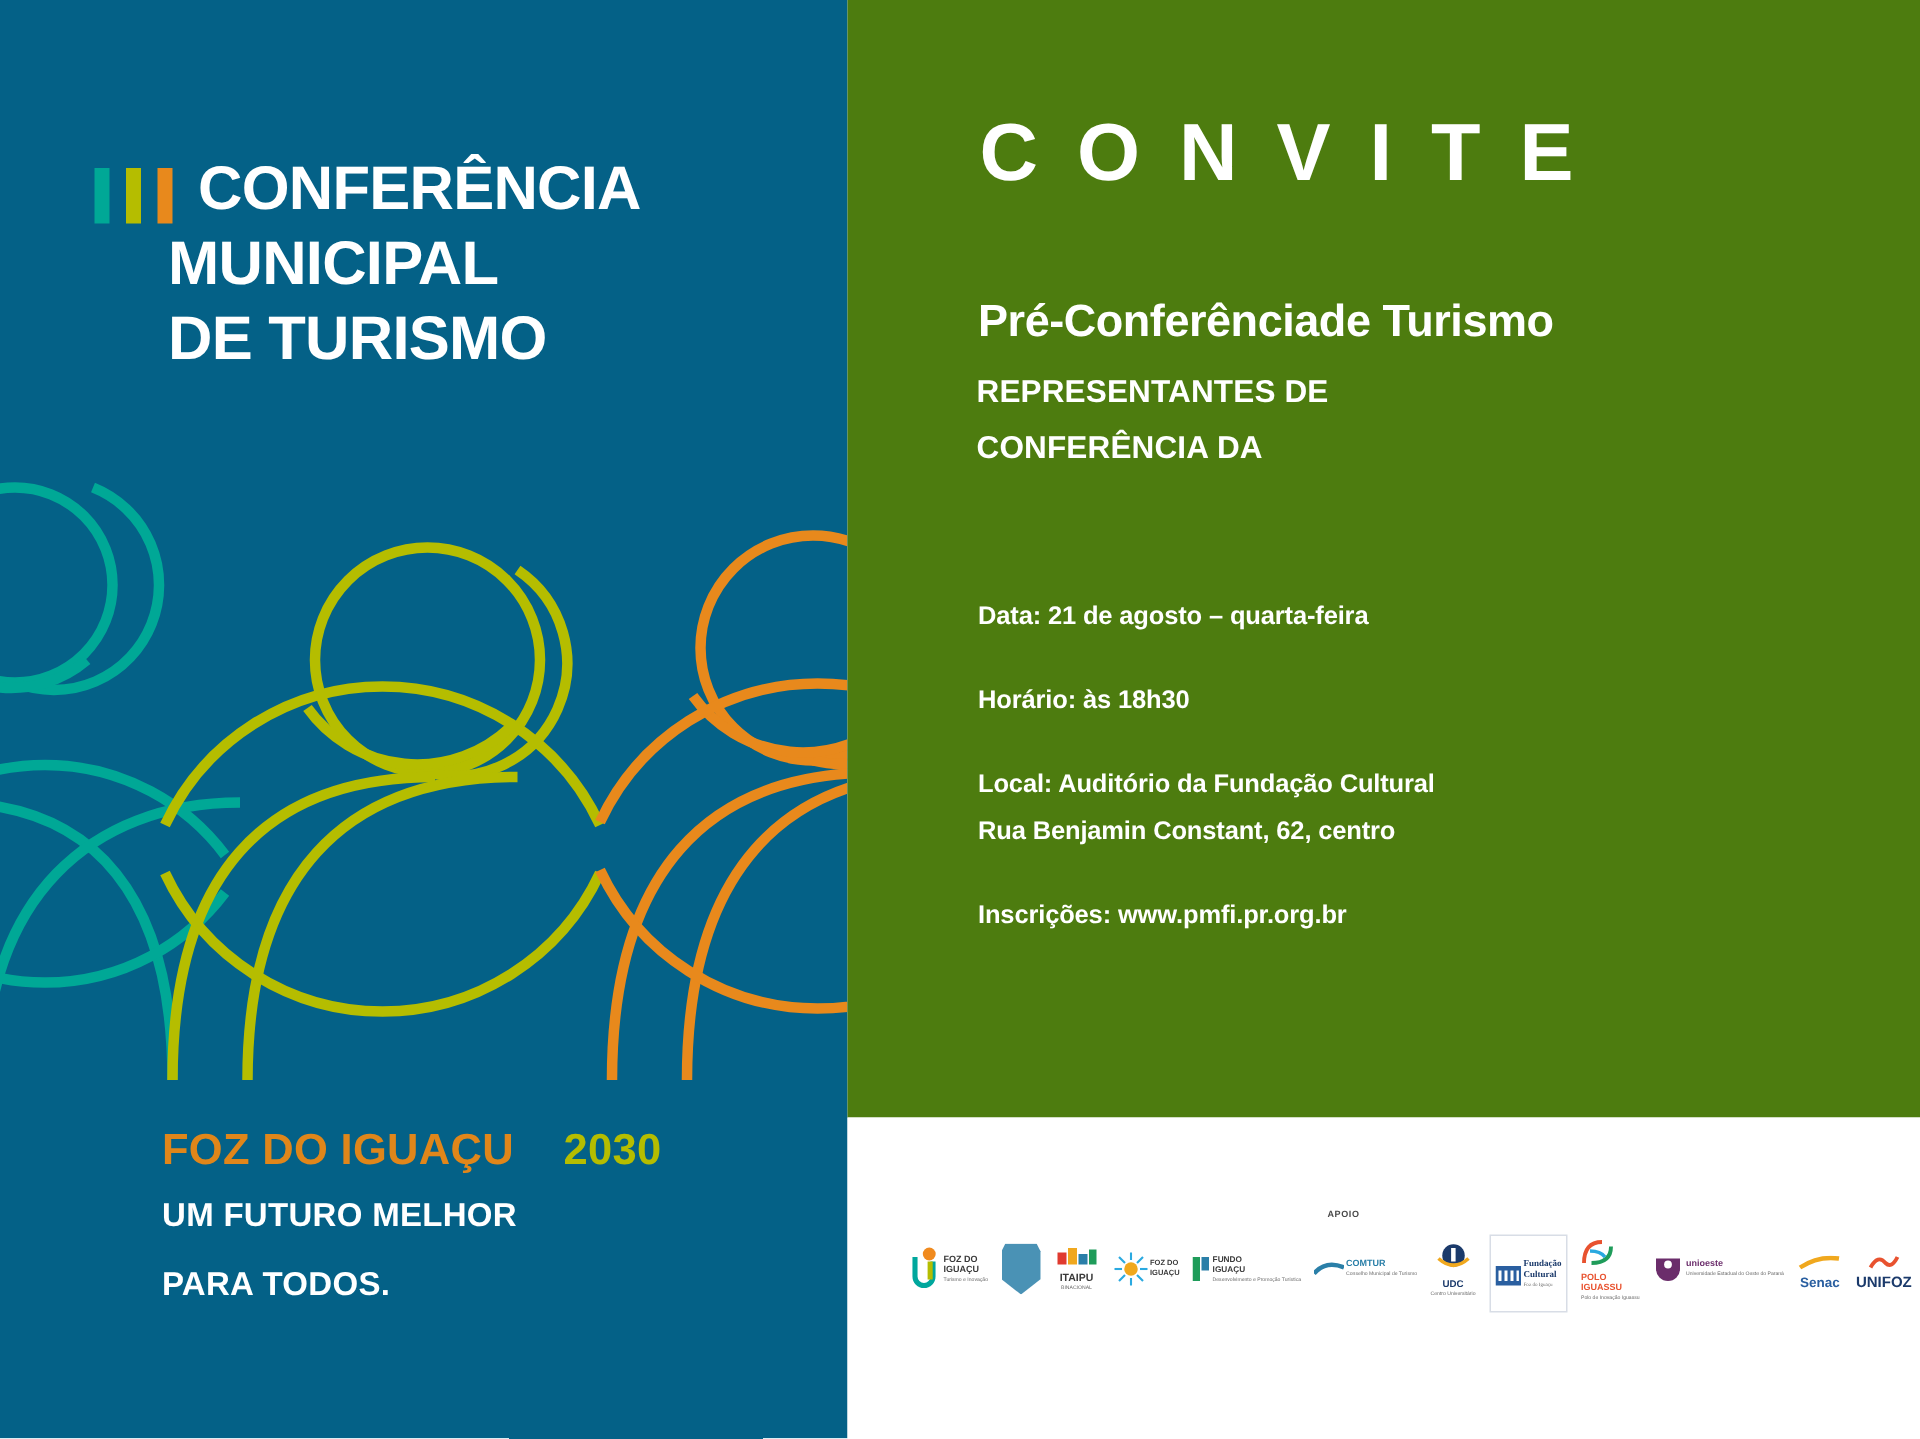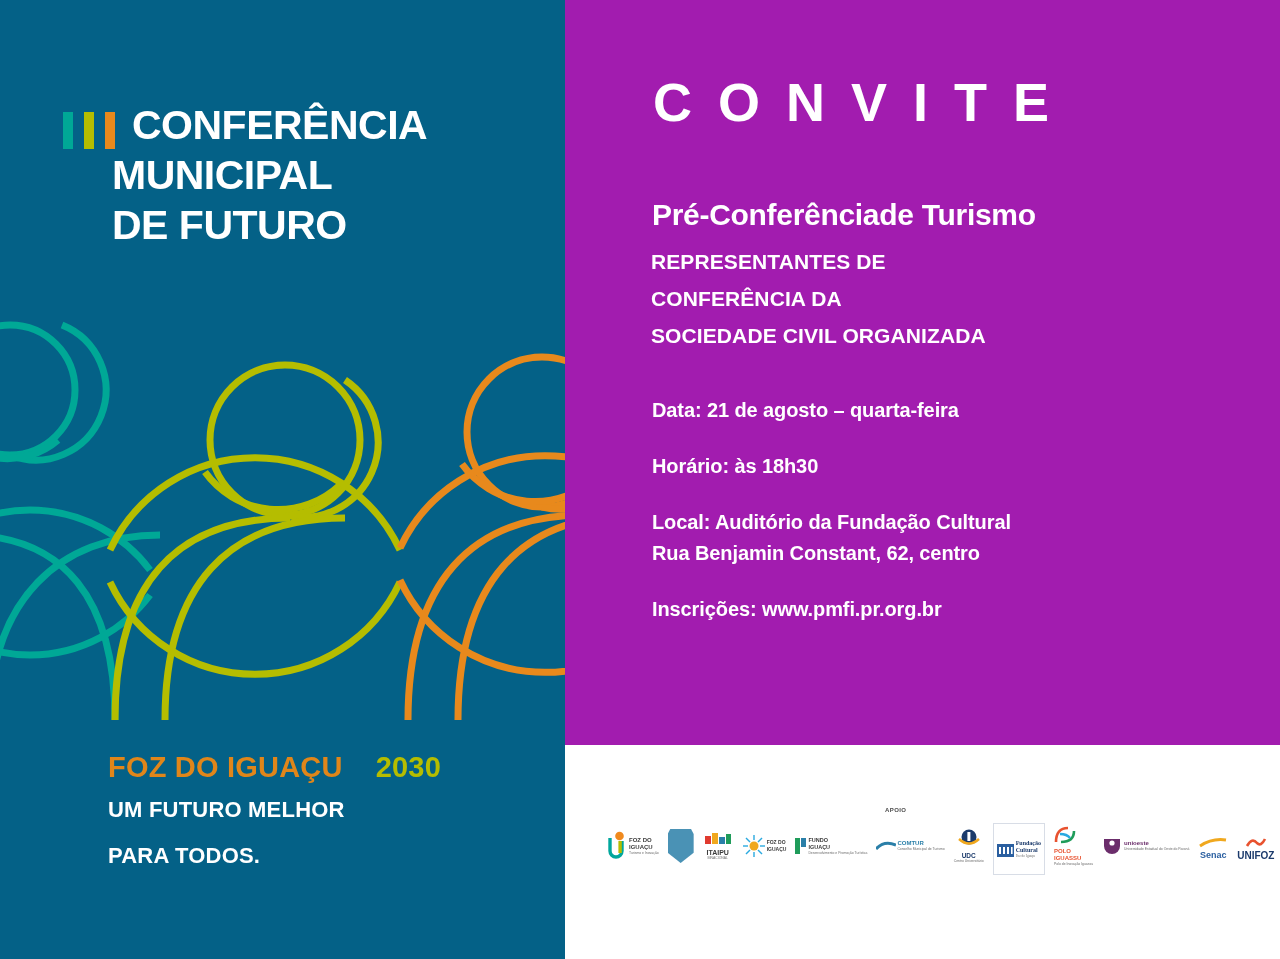--- a/index.html
+++ b/index.html
@@ -99,21 +99,21 @@
     white-space: nowrap;
   }
 
   
   .right-panel {
     position: absolute;
     left: 565px;
     top: 0;
     width: 715px;
     height: 745px;
-    background: #a21caf;
+    background: #4d7c0f;
   }
   .convite {
     position: absolute;
     left: 88px;
     top: 73px;
     color: #ffffff;
     font-size: 54px;
     font-weight: bold;
     letter-spacing: 26px;
     line-height: 58px;
@@ -139,21 +139,21 @@
     letter-spacing: 0.1px;
   }
   .details {
     position: absolute;
     left: 87px;
     top: 395px;
     width: 610px;
   }
   .detail-item {
     color: #ffffff;
-    font-size: 20px;
+    font-size: 17px;
     font-weight: bold;
     line-height: 31px;
     margin-bottom: 25px;
     letter-spacing: -0.1px;
   }
 
   
   .logo-strip {
     position: absolute;
     left: 565px;
@@ -257,41 +257,40 @@
     <div class="title-block">
       <div class="title-row1">
         <div class="bars">
           <span class="bar teal"></span>
           <span class="bar lime"></span>
           <span class="bar orange"></span>
         </div>
         <div class="conf-line">CONFERÊNCIA</div>
       </div>
       <div class="conf-line indent">MUNICIPAL</div>
-      <div class="conf-line indent">DE FUTURO</div>
+      <div class="conf-line indent">DE TURISMO</div>
     </div>
 
     <div class="tagline">
       <div class="tagline-1">
         <span class="tag-city">FOZ DO IGUAÇU</span>
         <span>&nbsp;&nbsp;</span>
         <span class="tag-year">2030</span>
       </div>
       <div class="tagline-2">UM FUTURO MELHOR</div>
       <div class="tagline-3">PARA TODOS.</div>
     </div>
   </div>
 
   <div class="right-panel">
     <div class="convite">CONVITE</div>
     <div class="subhead">Pré-Conferênciade Turismo</div>
     <div class="bighead">
       <div>REPRESENTANTES DE</div>
       <div>CONFERÊNCIA DA</div>
-      <div>SOCIEDADE CIVIL ORGANIZADA</div>
     </div>
 
     <div class="details">
       <div class="detail-item">Data: 21 de agosto – quarta-feira</div>
       <div class="detail-item">Horário: às 18h30</div>
       <div class="detail-item" style="white-space:pre-line">Local: Auditório da Fundação Cultural
 Rua Benjamin Constant, 62, centro</div>
       <div class="detail-item">Inscrições: www.pmfi.pr.org.br</div>
     </div>
   </div>

